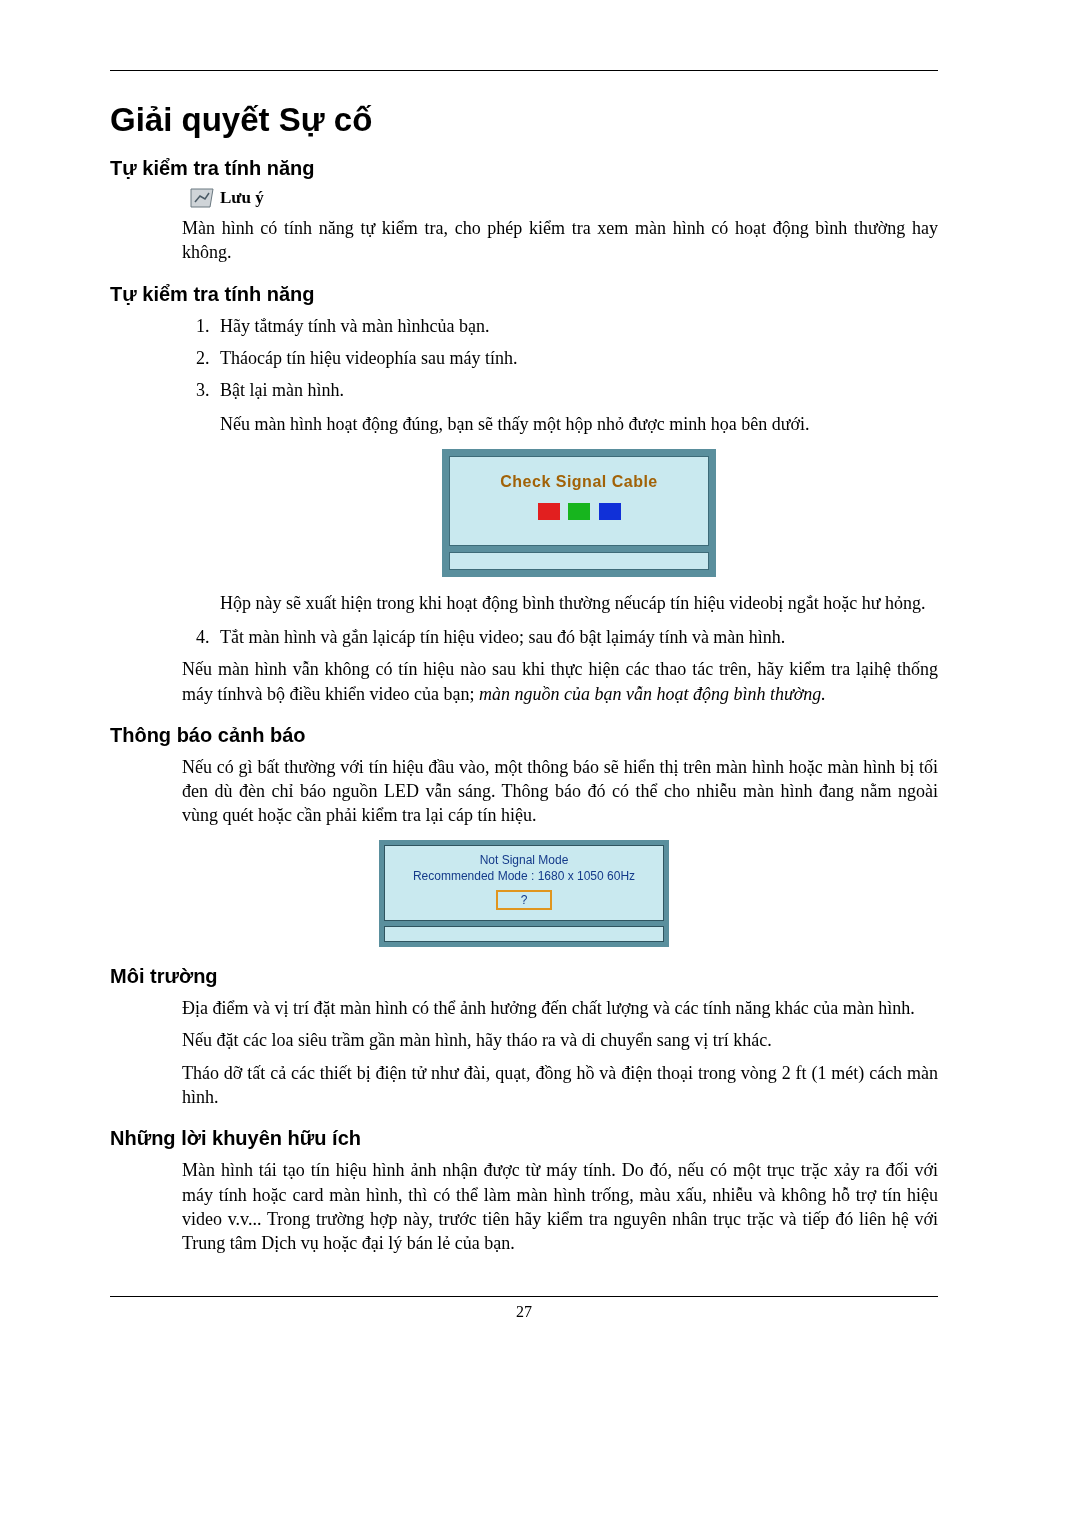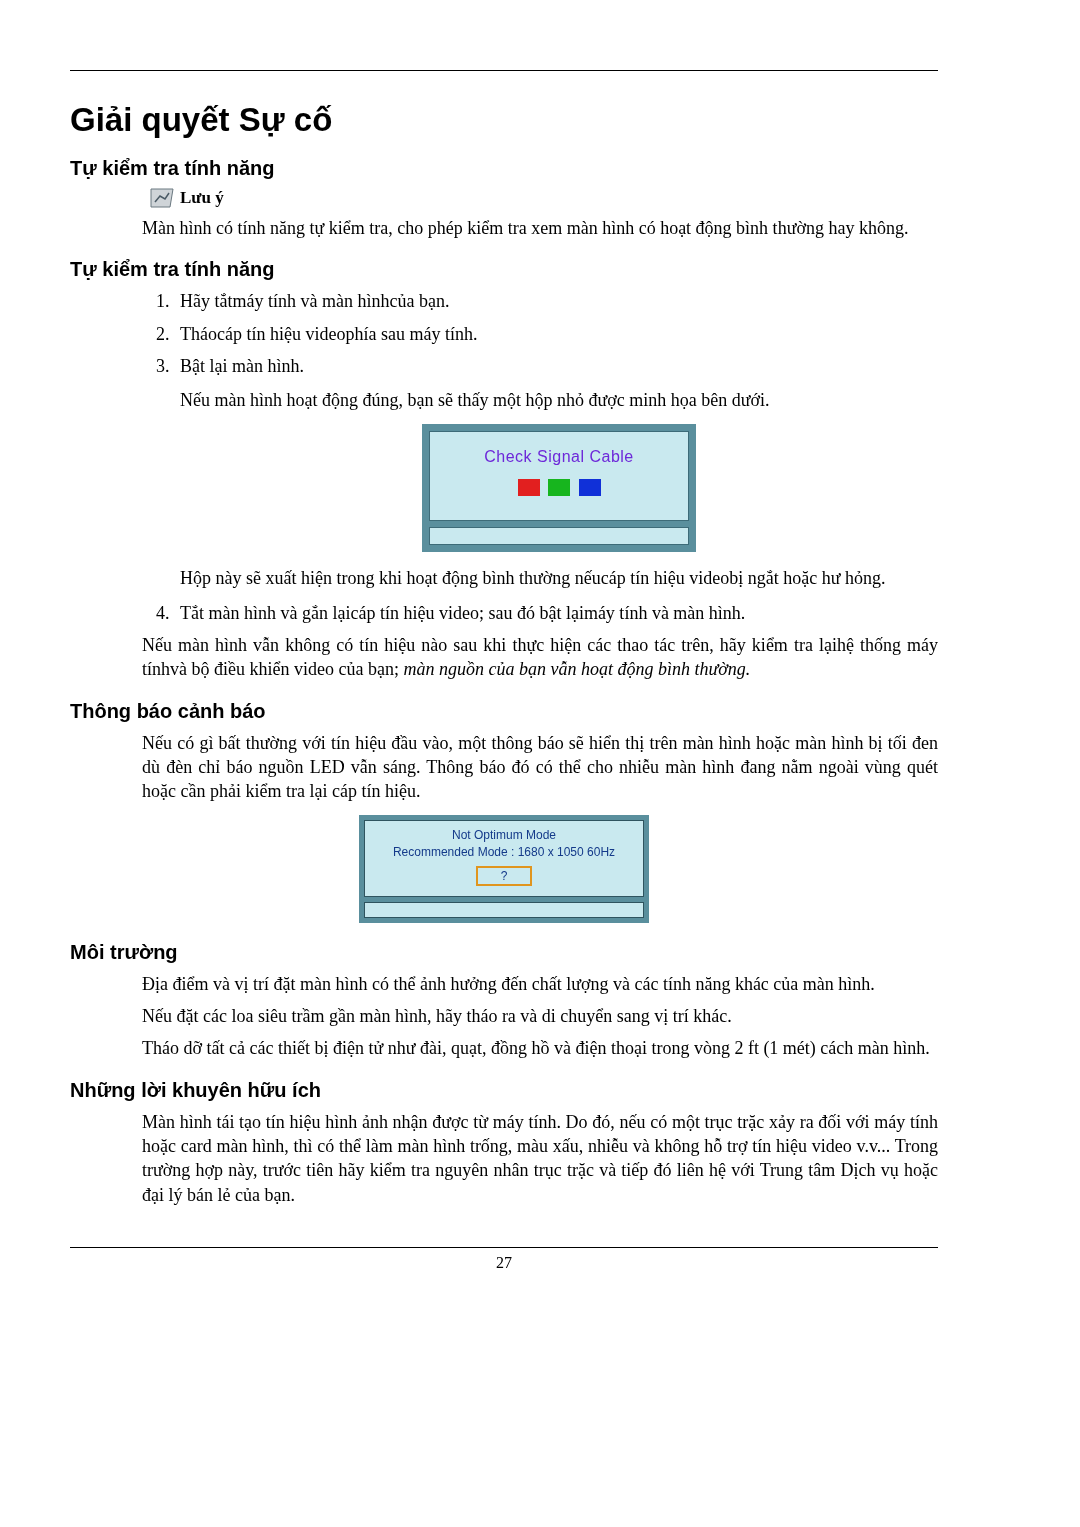--- a/index.html
+++ b/index.html
@@ -6,21 +6,21 @@
     margin: 0;
     padding: 0;
     background: #ffffff;
     font-family: "Times New Roman", Times, serif;
     color: #000;
   }
   .page {
     width: 1048px;
     min-height: 1527px;
     box-sizing: border-box;
-    padding: 70px 110px 30px 70px;
+    padding: 70px 110px 30px 110px;
     position: relative;
   }
   .hr-top {
     border: none;
     border-top: 1px solid #000;
     margin: 0 0 30px 0;
   }
   .hr-bottom {
     border: none;
     border-top: 1px solid #000;
@@ -90,22 +90,22 @@
     padding: 7px;
   }
   .check-signal-inner {
     background: #c9e9ef;
     border: 1px solid #3d6b78;
     text-align: center;
     padding: 14px 6px 18px 6px;
   }
   .check-signal-text {
     font-family: Arial, Helvetica, sans-serif;
-    font-weight: normal;
-    color: #6d28d9;
+    font-weight: bold;
+    color: #a16207;
     font-size: 16px;
     letter-spacing: 0.5px;
   }
   .rgb-squares {
     text-align: center;
     margin-top: 10px;
   }
   .sq {
     display: inline-block;
     width: 22px;
@@ -212,21 +212,21 @@
   <p class="body-text">
     <span>Nếu màn hình vẫn không có tín hiệu nào sau khi thực hiện các thao tác trên, hãy kiểm tra lạihệ thống máy tínhvà bộ điều khiển video của bạn; </span><span class="italic">màn nguồn của bạn vẫn hoạt động bình thường.</span>
   </p>
 
   <h2>Thông báo cảnh báo</h2>
   <p class="body-text">Nếu có gì bất thường với tín hiệu đầu vào, một thông báo sẽ hiển thị trên màn hình hoặc màn hình bị tối đen dù đèn chỉ báo nguồn LED vẫn sáng. Thông báo đó có thể cho nhiễu màn hình đang nằm ngoài vùng quét hoặc cần phải kiểm tra lại cáp tín hiệu.</p>
 
   <div class="figure-wrap">
     <div class="optimum-outer">
       <div class="optimum-inner">
-        <div class="optimum-line">Not Optimum Mode</div>
+        <div class="optimum-line">Not Signal Mode</div>
         <div class="optimum-line">Recommended Mode : 1680 x 1050 60Hz</div>
         <div class="optimum-btn">?</div>
       </div>
       <div class="optimum-strip"></div>
     </div>
   </div>
 
   <h2>Môi trường</h2>
   <p class="body-text">Địa điểm và vị trí đặt màn hình có thể ảnh hưởng đến chất lượng và các tính năng khác của màn hình.</p>
   <p class="body-text">Nếu đặt các loa siêu trầm gần màn hình, hãy tháo ra và di chuyển sang vị trí khác.</p>

